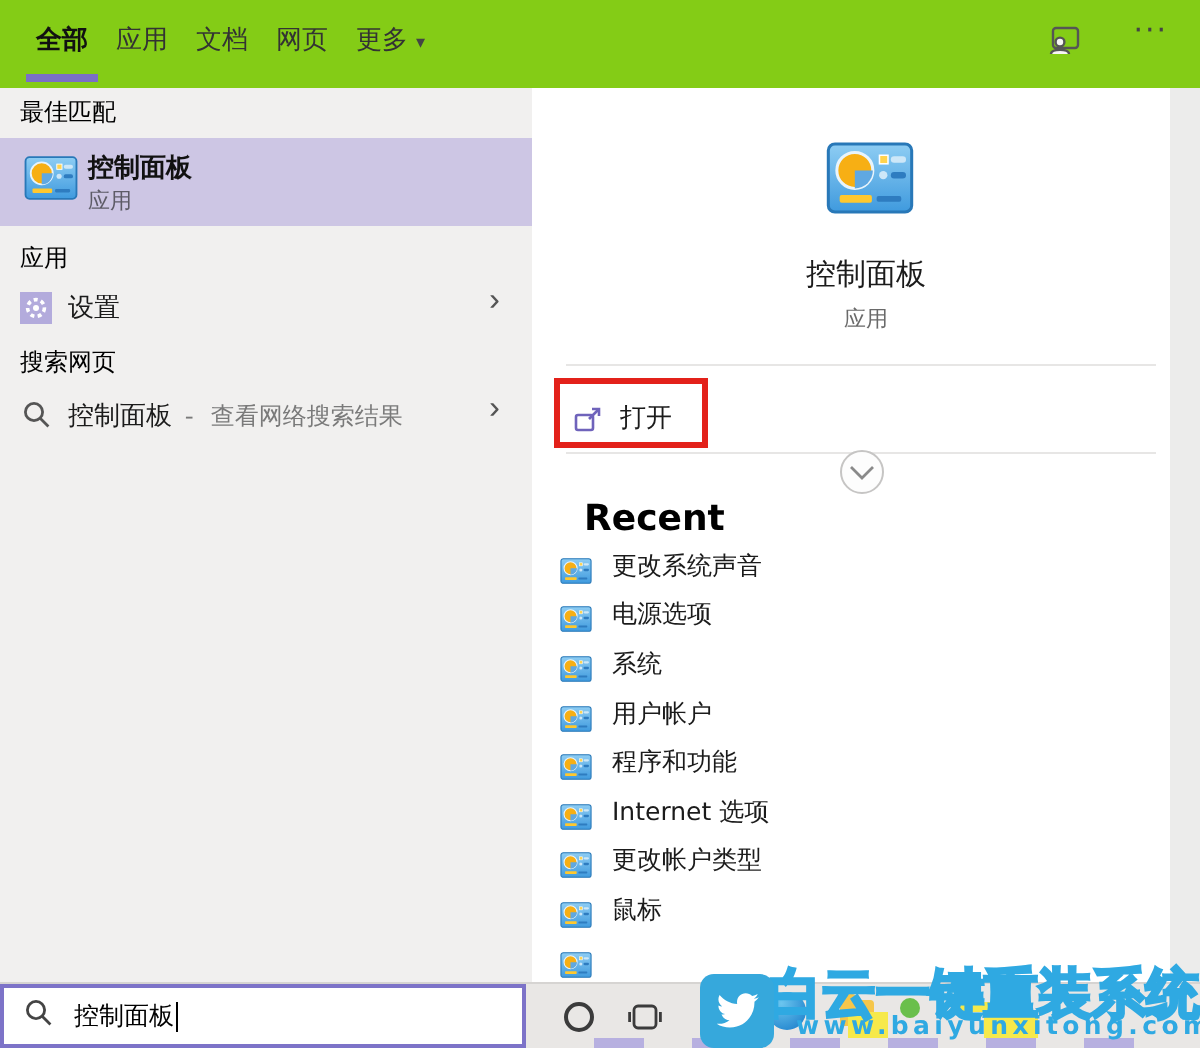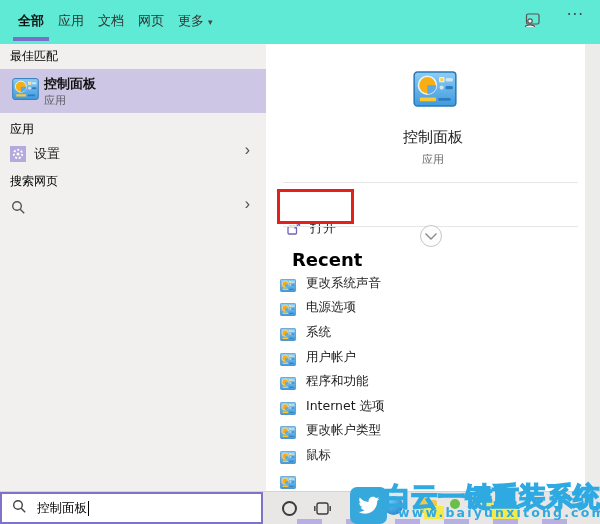--- a/index.html
+++ b/index.html
@@ -1,20 +1,20 @@
 <!DOCTYPE html>
 <html><head>
 <meta charset="utf-8">
 <style>
   * { margin:0; padding:0; box-sizing:border-box; }
   body { font-family:"DejaVu Sans","Liberation Sans",sans-serif; }
   .screen { position:relative; width:600px; height:524px; background:#ffffff; overflow:hidden; }
 
   
-  .tabbar { position:absolute; left:0; top:0; width:600px; height:44px; background:#5eead4; }
+  .tabbar { position:absolute; left:0; top:0; width:600px; height:44px; background:#84cc16; }
   .tabs { position:absolute; left:11px; top:0; height:44px; display:flex; }
   .tab { position:relative; padding:0 7px; height:44px; line-height:42px; font-size:13px; color:#333; cursor:default; }
   .tab.selected { font-weight:bold; color:#111; }
   .tab.selected::after { content:""; position:absolute; left:2px; right:2px; bottom:3px; height:4px; background:#7a6fc7; }
   .tab .dd { font-size:9px; margin-left:4px; color:#444; }
   .hdr-ico { position:absolute; top:13px; color:#555; }
   .hdr-feedback { right:60px; }
   .hdr-ellipsis { right:16px; top:6px; font-size:15px; letter-spacing:1px; color:#444; }
 
   
@@ -32,21 +32,21 @@
   .web-query { position:absolute; left:34px; top:5px; font-size:13px; color:#1b1b1b; }
   .web-suffix { font-size:12px; color:#7a7a7a; font-weight:normal; margin-left:5px; }
 
   
   .right-panel { position:absolute; left:266px; top:44px; width:334px; height:448px; background:#ffffff; }
   .rp-scrollbar { position:absolute; right:0; top:0; width:15px; height:448px; background:#ececeb; }
   .hero-icon { position:absolute; left:147px; top:27px; }
   .hero-title { position:absolute; left:0; top:84px; width:334px; text-align:center; font-size:15px; color:#1b1b1b; }
   .hero-sub { position:absolute; left:0; top:108px; width:334px; text-align:center; font-size:11px; color:#6a6a6a; }
   .rp-divider { position:absolute; left:17px; right:22px; height:1px; background:#e7e6e5; }
-  .open-row { position:absolute; left:0; top:150px; width:300px; height:30px;margin-top:19px; }
+  .open-row { position:absolute; left:0; top:150px; width:300px; height:30px; }
   .open-ico { position:absolute; left:21px; top:8px; }
   .open-label { position:absolute; left:44px; top:6px; font-size:13px; color:#1b1b1b; }
   .expand-circle { position:absolute; left:154px; top:181px; width:22px; height:22px; border-radius:50%; background:#fdfdfd; border:1px solid #c6c5c4; display:flex; align-items:center; justify-content:center; }
   .recent-header { position:absolute; left:26px; top:205px; font-size:18px; font-weight:bold; color:#000; }
   .recent-list { position:absolute; left:0; top:227px; width:319px; }
   .recent-item { height:24.6px; display:flex; align-items:center; padding-left:14px; }
   .recent-item .ri-icon { width:16px; height:13px; margin-right:10px; flex:0 0 auto; }
   .recent-item .ri-label { font-size:12.5px; color:#1b1b1b; white-space:nowrap; }
 
   .red-box { position:absolute; left:277px; top:189px; width:77px; height:35px; border:3px solid #e3211a; z-index:30; }
@@ -148,20 +148,21 @@
 
     <div class="lp-header" style="top:129px">搜索网页</div>
 
     <div class="lp-row" style="top:150px">
       <span class="mag">
         <svg width="15" height="15" viewBox="0 0 15 15">
           <circle cx="6" cy="6" r="4.3" fill="none" stroke="#555" stroke-width="1.4"></circle>
           <line x1="9.2" y1="9.2" x2="13.2" y2="13.2" stroke="#555" stroke-width="1.4"></line>
         </svg>
       </span>
+      <span class="web-query"><span>控制面板</span><span class="web-suffix">- 查看网络搜索结果</span></span>
       <span class="lp-chevron">›</span>
     </div>
   </div>
 
   <div class="right-panel">
     <span class="hero-icon">
       <svg width="44" height="36">
           <use href="#cpicon"></use>
         </svg>
     </span>

